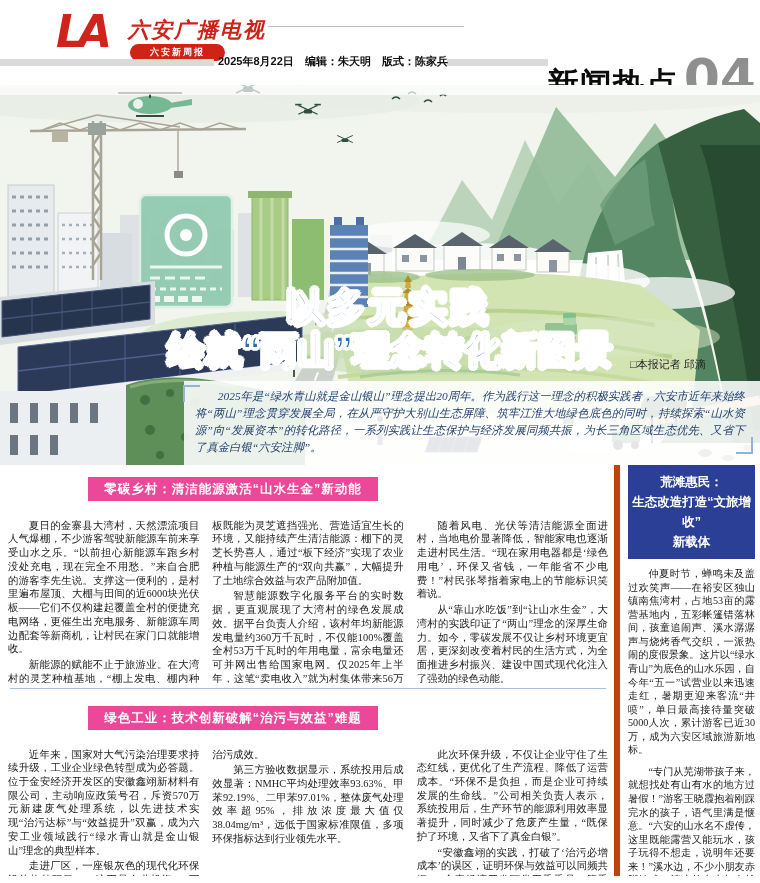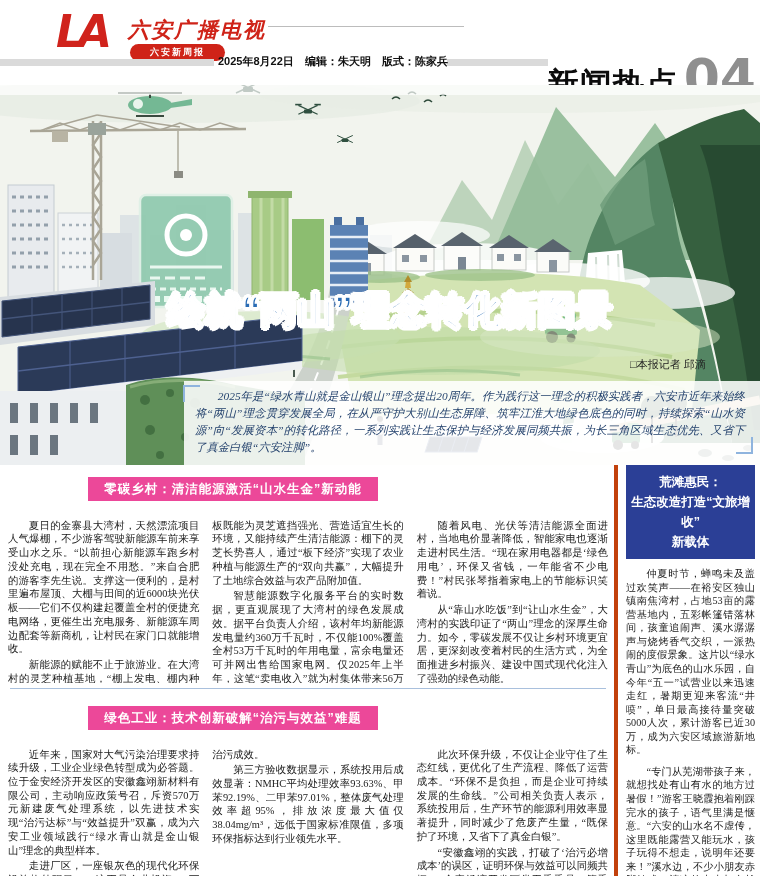--- a/index.html
+++ b/index.html
@@ -39,21 +39,21 @@
   .intro{position:absolute;left:195px;top:388px;width:550px;height:72px;
          font-style:italic;font-size:11.4px;line-height:1.5;color:#25436e;
          text-align:justify;text-indent:2em;}
   .intro::before{content:"";position:absolute;left:-12px;top:-3px;width:15px;height:15px;
                  border-left:2px solid #8fb4de;border-top:2px solid #8fb4de;}
   .intro::after{content:"";position:absolute;right:-8px;bottom:6px;width:15px;height:15px;
                 border-right:2px solid #8fb4de;border-bottom:2px solid #8fb4de;}
   
   .content{position:absolute;left:0;top:465px;right:0;bottom:0;display:flex;}
   .main{width:614px;box-sizing:border-box;padding:2px 6px 0 8px;}
-  .sidebar{flex:1;box-sizing:border-box;border-left:4px solid #c2410c;padding:0 5px 0 8px;}
+  .sidebar{flex:1;box-sizing:border-box;border-left:6px solid #c2410c;padding:0 5px 0 8px;}
   .bar-row{width:450px;text-align:center;margin:0 0 7px 0;}
   .bar{display:inline-block;background:#ec4899;color:#fff;
        font-family:"Liberation Sans",sans-serif;font-weight:bold;font-size:12.5px;
        line-height:24px;padding:0 16px;letter-spacing:1px;}
   .cols{display:flex;gap:13px;}
   .col{flex:1;min-width:0;}
   .sec1 .cols{height:164px;overflow:hidden;}
   .para{margin:0;font-size:10.4px;line-height:1.32;text-align:justify;text-indent:2em;color:#1b1b1b;}
   .para + .para{margin-top:2px;}
   .cont{text-indent:0;}
@@ -378,20 +378,21 @@
         <ellipse cx="728" cy="373" rx="6" ry="3" fill="#31493a" opacity="0.55"></ellipse>
         <ellipse cx="748" cy="363" rx="5" ry="3" fill="#31493a" opacity="0.5"></ellipse>
       </g>
 
       <rect x="184" y="296" width="576" height="84" fill="#ffffff" opacity="0.88"></rect>
       <rect x="0" y="0" width="760" height="10" fill="#ffffff" opacity="0.7"></rect>
     </svg>
   </div>
 
   <div class="headline">
+    <div class="hl1">以多元实践</div>
     <div class="hl2">绘就“两山”理念转化新图景</div>
   </div>
   <div class="byline">□本报记者 邱滴</div>
 
   <div class="intro">2025年是“绿水青山就是金山银山”理念提出20周年。作为践行这一理念的积极实践者，六安市近年来始终将“两山”理念贯穿发展全局，在从严守护大别山生态屏障、筑牢江淮大地绿色底色的同时，持续探索“山水资源”向“发展资本”的转化路径，一系列实践让生态保护与经济发展同频共振，为长三角区域生态优先、又省下了真金白银“六安注脚”。</div>
 
   <div class="content">
     <div class="main">
 
       <section class="sec1">

